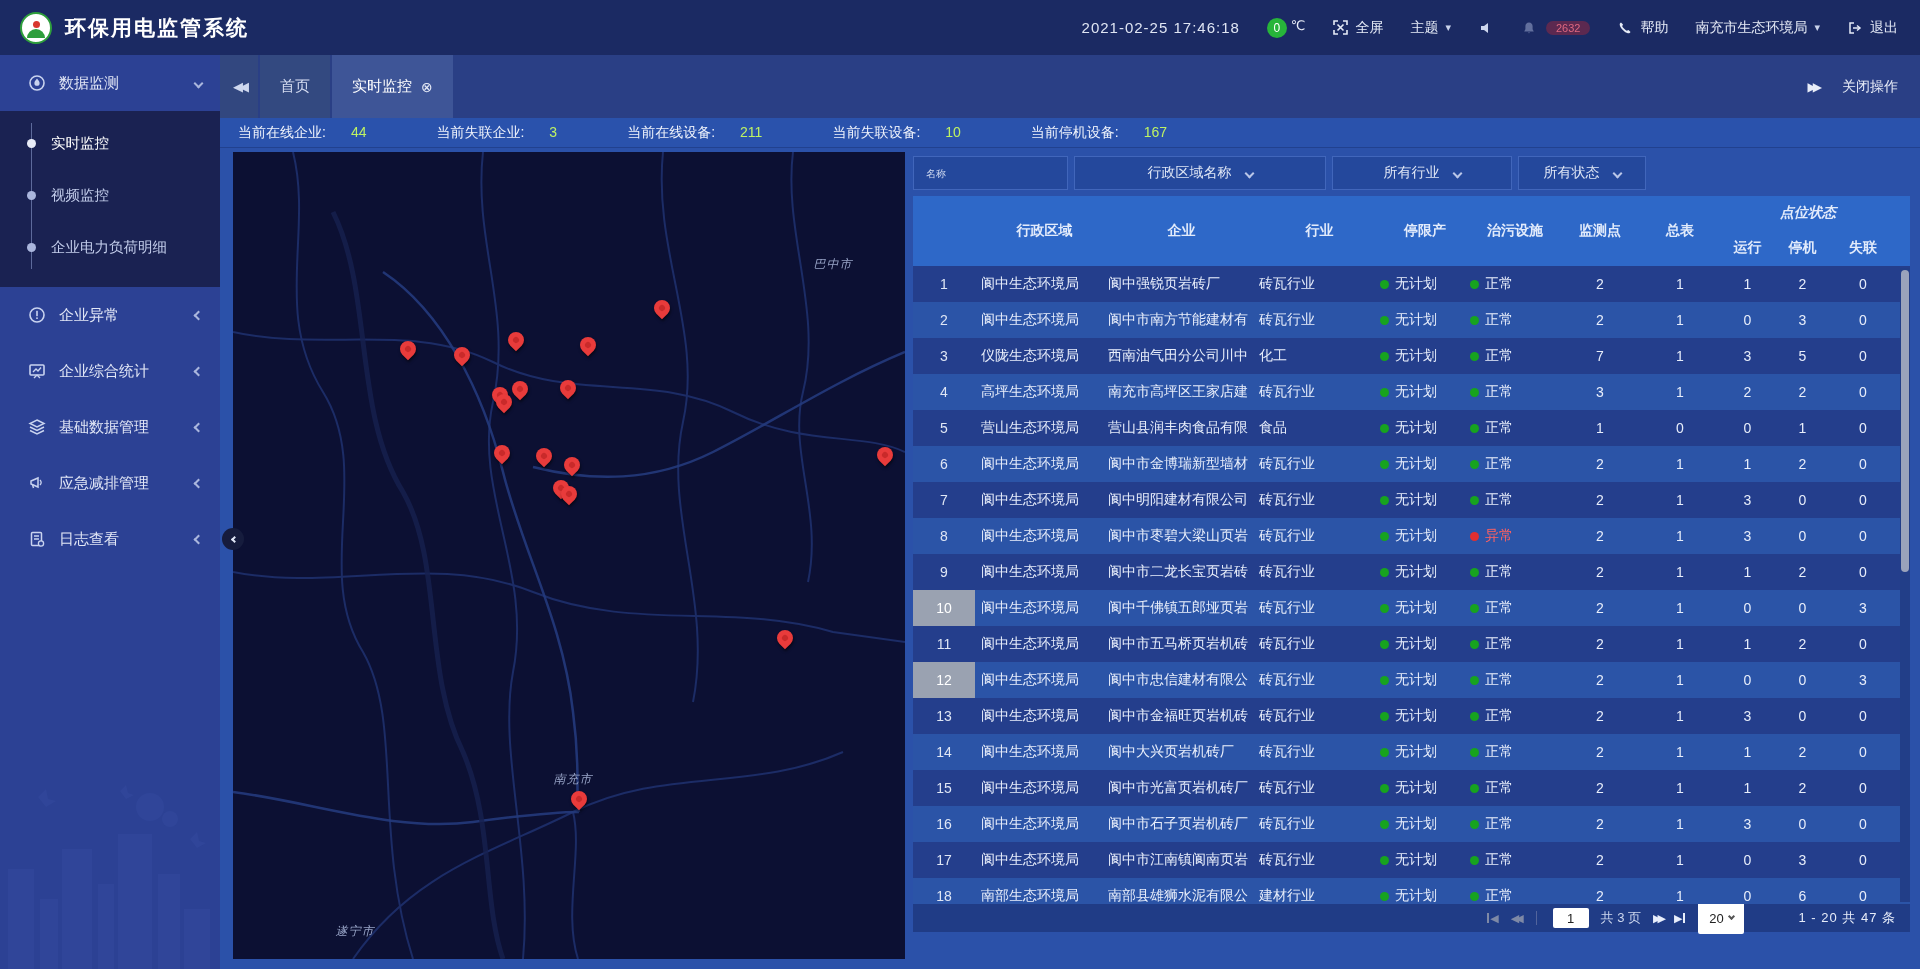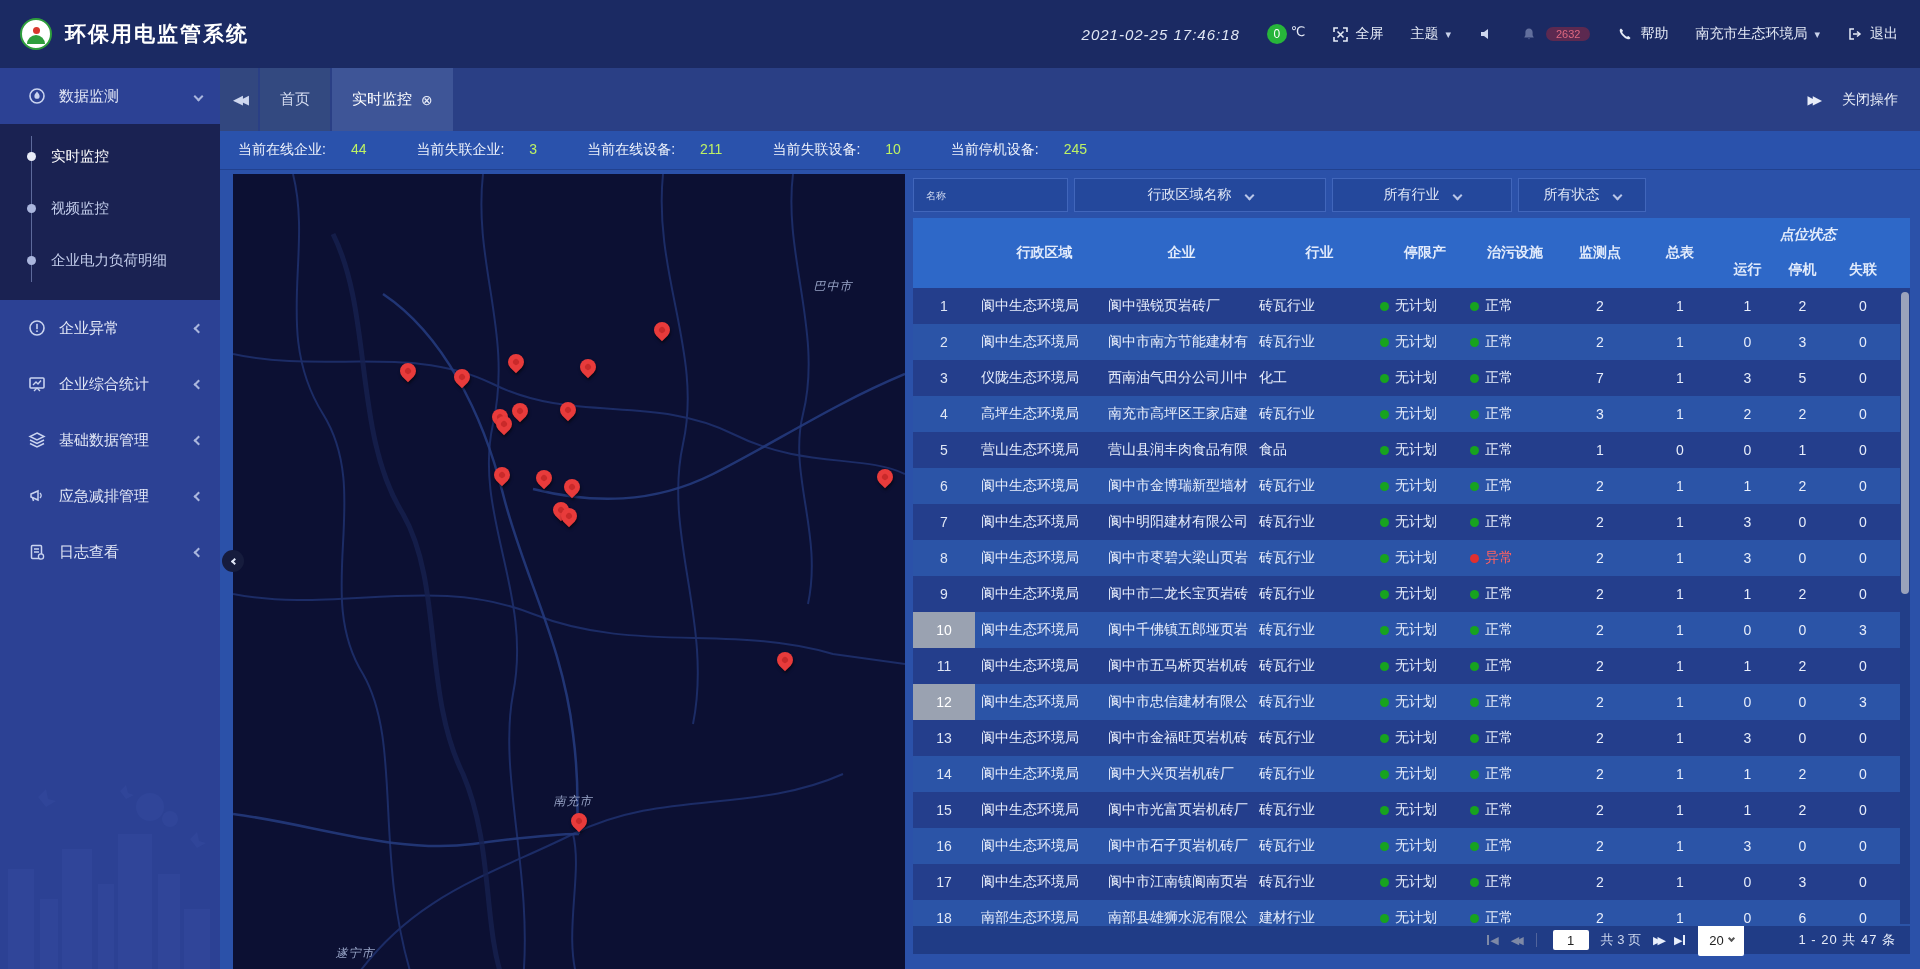--- a/index.html
+++ b/index.html
@@ -1,29 +1,29 @@
 <!DOCTYPE html>
 <html><head>
 <meta charset="utf-8">
 <style>
   * { margin:0; padding:0; box-sizing:border-box; }
   html,body { width:1920px; height:969px; overflow:hidden; background:#16224f;
     font-family:"Liberation Sans","DejaVu Sans",sans-serif; }
   .page { position:relative; width:1920px; height:969px; display:flex; flex-direction:column; }
 
   
-  .header { height:68px; background:#1b2a63; display:flex; align-items:center;
+  .header { height:55px; background:#1b2a63; display:flex; align-items:center;
     padding:0 22px 0 20px; color:#e9edf8; flex:0 0 auto; }
   .logo { width:32px; height:32px; border-radius:50%; background:#fff; border:2px solid #2e9e3c;
     display:flex; align-items:center; justify-content:center; margin-right:13px; position:relative; overflow:hidden;}
   .logo .mound { position:absolute; bottom:4px; width:18px; height:9px; border-radius:9px 9px 0 0; background:#2e9e3c; }
   .logo .sun { position:absolute; top:7px; width:7px; height:7px; border-radius:50%; background:#d8372e; }
   .app-title { font-size:21px; font-weight:bold; letter-spacing:2px; color:#ffffff; }
   .header-right { margin-left:auto; display:flex; align-items:center; gap:27px; font-size:14px; }
-  .datetime { font-size:15px; color:#dfe5f3; letter-spacing:1px;font-style:italic; }
+  .datetime { font-size:15px; color:#dfe5f3; letter-spacing:1px; }
   .temp { display:flex; align-items:flex-start; gap:4px; }
   .temp-badge { width:20px; height:20px; border-radius:50%; background:#27b53a; color:#fff;
     font-size:12px; display:flex; align-items:center; justify-content:center; }
   .temp-unit { font-size:13px; color:#e9edf8; }
   .hitem { display:flex; align-items:center; gap:7px; cursor:default; color:#e6ebf7; }
   .hicon { width:16px; height:16px; display:inline-flex; align-items:center; justify-content:center; }
   .hicon svg { display:block; }
   .caret { font-size:11px; color:#c9d2ea; }
   .badge-pill { background:rgba(146,40,66,.55); color:rgba(255,120,140,.8); border-radius:10px;
     padding:1px 10px; font-size:11px; margin-left:2px; }
@@ -58,21 +58,21 @@
     color:#cfd8ef; font-size:13px; cursor:pointer; }
   .dbl { letter-spacing:-4px; display:inline-block; }
   .tab { display:flex; align-items:center; padding:9px 20px; margin-left:2px; background:#334980;
     color:#d6ddf1; font-size:15px; cursor:pointer; }
   .tab.active { background:#3e5597; color:#fff; }
   .tab .close { margin-left:9px; font-size:14px; color:#e9edf8; }
   .tab-ops { margin-left:auto; display:flex; align-items:center; gap:24px; padding-right:22px; color:#e8edf8; font-size:14px; }
   .tab-ops .dbl { font-size:12px; }
 
   
-  .statsbar { height:39px; background:#2a52ac; display:flex; align-items:center; gap:50px;
+  .statsbar { height:30px; background:#2a52ac; display:flex; align-items:center; gap:70px;
     padding-left:18px; font-size:14px; color:#eef2fb; border-bottom:1px solid rgba(10,22,70,.28); flex:0 0 auto; }
   .stat { display:flex; gap:5px; }
   .stat .sv { color:#bef264;margin-left:20px; }
 
   
   .workspace { flex:1; background:#2b51a9; display:flex; gap:8px; padding:4px 10px 0 13px; min-height:0; }
 
   
   .map-panel { position:relative; width:672px; height:807px; background:#0c1033; flex:0 0 auto; overflow:visible; }
   .map-roads { position:absolute; inset:0; }
@@ -360,21 +360,21 @@
           <span class="stat">
             <span class="sl">当前在线设备:</span>
             <span class="sv">211</span>
           </span>
           <span class="stat">
             <span class="sl">当前失联设备:</span>
             <span class="sv">10</span>
           </span>
           <span class="stat">
             <span class="sl">当前停机设备:</span>
-            <span class="sv">245</span>
+            <span class="sv">167</span>
           </span>
         </div>
 
       <div class="workspace">
 
         <div class="map-panel">
           <svg class="map-roads" viewBox="0 0 672 807">
             <g fill="none" stroke="#1c2c66" stroke-width="2">
               <path d="M60 0 C80 80 40 160 90 240 C140 320 80 420 130 500 C170 570 140 680 180 807"></path>
               <path d="M0 180 C90 200 180 170 260 210 C340 250 420 220 500 260 C570 295 630 280 672 300"></path>

